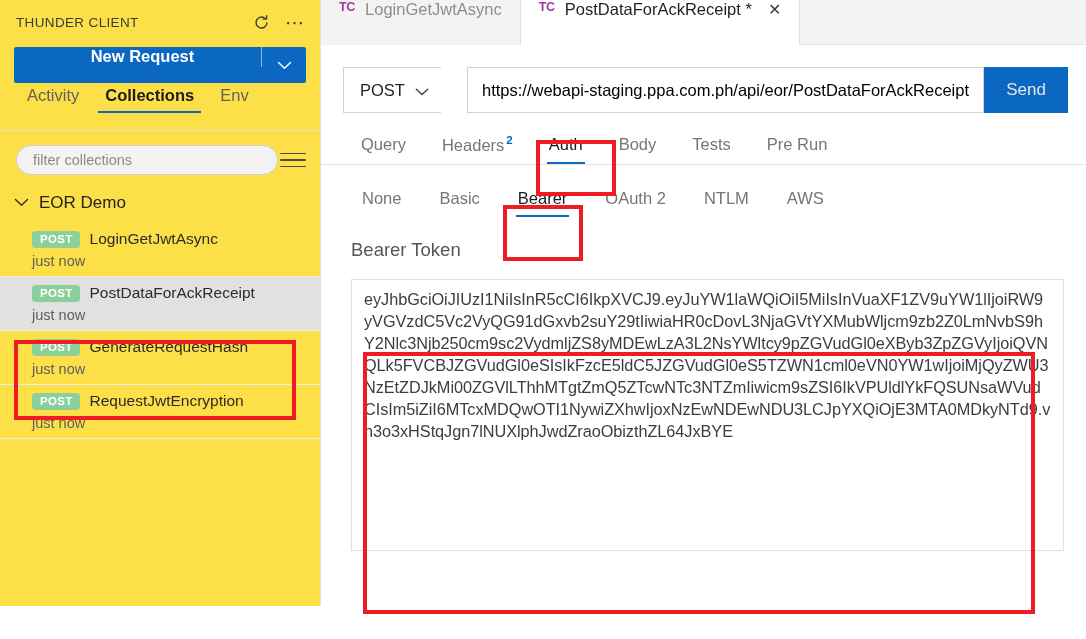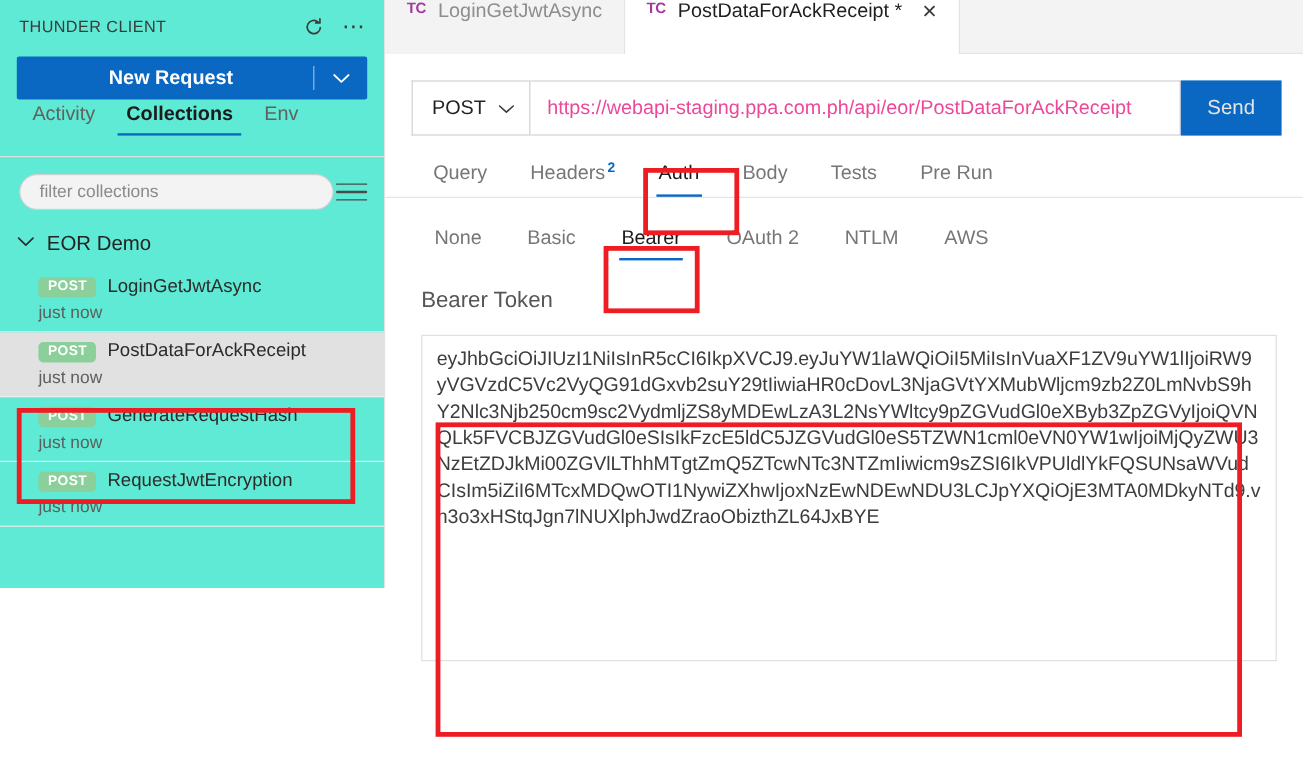--- a/index.html
+++ b/index.html
@@ -8,22 +8,22 @@
     width: 1086px; height: 639px;
     overflow: hidden;
     background: #ffffff;
     font-family: "Liberation Sans", sans-serif;
     -webkit-font-smoothing: antialiased;
   }
   #app { position: relative; width: 1086px; height: 639px; display: flex; }
 
   
   #sidebar {
-    width: 321px; height: 490px;
-    background: #5eead4;
+    width: 321px; height: 606px;
+    background: #fde047;
     border-right: 1px solid #e2e2e2;
     display: flex; flex-direction: column;
     position: relative;
   }
   .side-header {
     height: 45px; display: flex; align-items: center;
     padding: 0 12px 0 16px; gap: 8px;
   }
   .side-title {
     font-size: 13.5px; letter-spacing: .35px; color: #3b3b3b;
@@ -31,21 +31,21 @@
   }
   .side-icon-btn {
     width: 26px; height: 26px; display: flex; align-items: center; justify-content: center;
     color: #4a4a4a; cursor: pointer; border-radius: 3px;
   }
   .dots { font-size: 19px; line-height: 10px; letter-spacing: 1px; color: #3b3b3b; }
 
   .newreq-wrap { padding: 2px 14px 0 14px; }
   .newreq {
     height: 36px; background: #0a67c2; color: #fff;
-    display: flex; align-items: center; border-radius: 2px; cursor: pointer;
+    display: flex; border-radius: 2px; cursor: pointer;
   }
   .newreq-label {
     flex: 1; text-align: center; font-size: 16.5px; font-weight: 700;
     padding-left: 10px;
   }
   .newreq-sep { width: 1px; height: 20px; background: rgba(255,255,255,.55); }
   .newreq-caret { width: 44px; display: flex; align-items: center; justify-content: center; }
 
   .tabs-row {
     display: flex; align-items: flex-end; gap: 0;
@@ -111,23 +111,23 @@
 
   .urlbar { display: flex; align-items: center; padding: 22px 18px 0 22px; gap: 0; }
   .method {
     width: 98px; height: 46px; border: 1px solid #d2d2d2; border-right: none;
     display: flex; align-items: center; justify-content: space-between;
     padding: 0 12px 0 16px; font-size: 16.5px; color: #232323; cursor: pointer;
     background: #fff;
   }
   .urlinput {
     flex: 1; height: 46px; border: 1px solid #d2d2d2; background: #fff;
-    padding: 0 14px; font-size: 16.5px; color: #ec4899; outline: none;
+    padding: 0 14px; font-size: 16.5px; color: #000000; outline: none;
     font-family: "Liberation Sans", sans-serif;
-    overflow: hidden; text-overflow: clip; white-space: nowrap;
+    overflow: hidden; text-overflow: clip; white-space: nowrap; margin-left: 26px;
   }
   .sendbtn {
     width: 84px; height: 46px; background: #0a67c2; color: #e5e5e5;
     font-size: 17px; display: flex; align-items: center; justify-content: center;
     cursor: pointer; border: none; font-family: "Liberation Sans", sans-serif;
   }
 
   .reqtabs {
     display: flex; align-items: flex-end; padding: 16px 0 0 22px;
     border-bottom: 1px solid #e4e4e4; height: 52px; gap: 0;

